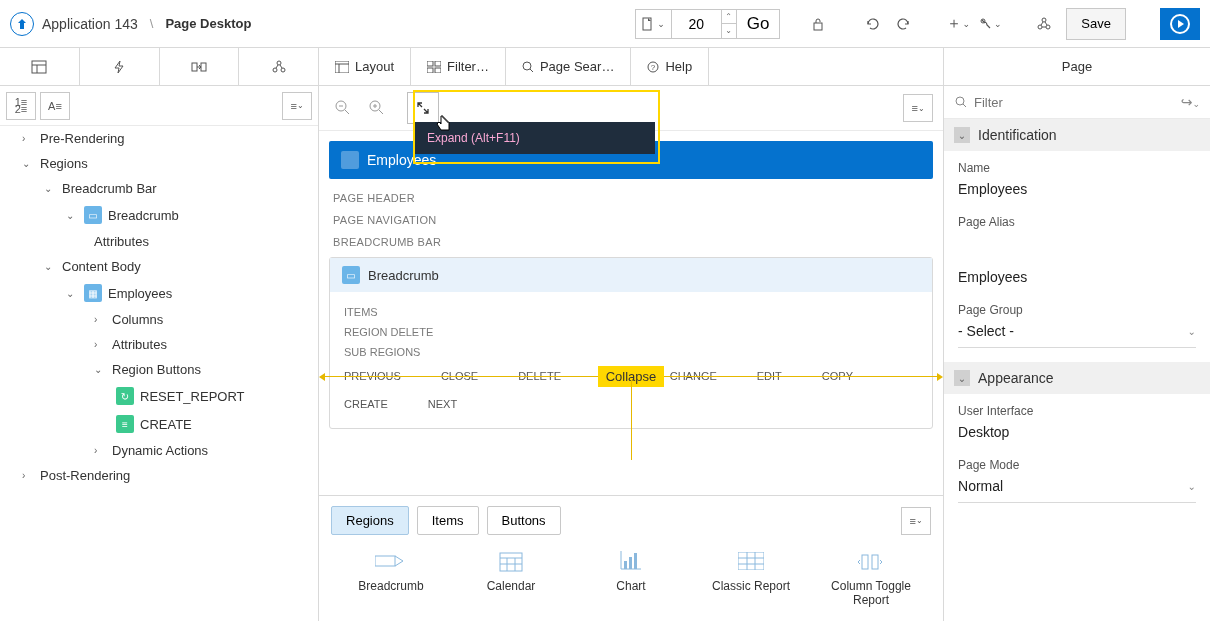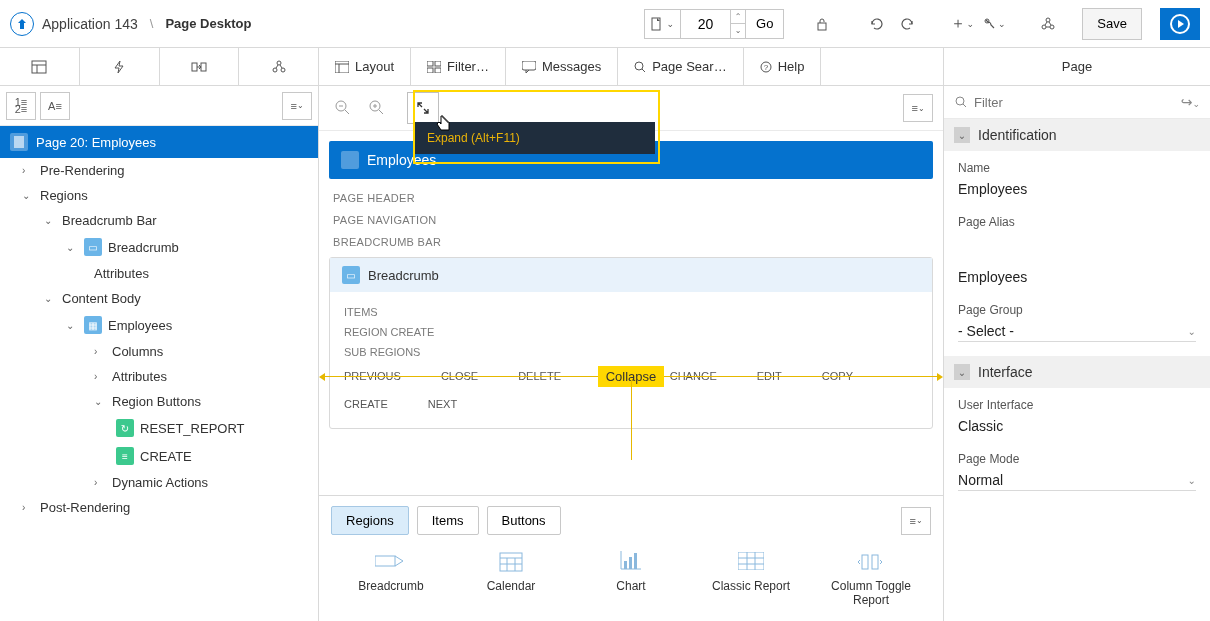--- a/index.html
+++ b/index.html
@@ -10,24 +10,24 @@
 .breadcrumb-text { color: #404040; font-size: 14px; }
 .breadcrumb-sep { color: #999; margin: 0 4px; }
 .breadcrumb-current { font-weight: 600; color: #333; }
 .header-center { margin-left: auto; display: flex; align-items: center; gap: 4px; }
 .page-selector { display: flex; align-items: center; }
 .selector-btn { height: 30px; border: 1px solid #c8c8c8; background: #fff; padding: 0 6px; display: flex; align-items: center; cursor: pointer; }
 .page-num-input { width: 50px; height: 30px; border: 1px solid #c8c8c8; text-align: center; font-size: 14px; border-left: none; }
 .spinner { display: flex; flex-direction: column; height: 30px; border: 1px solid #c8c8c8; border-left: none; }
 .spinner-btn { flex: 1; width: 14px; background: #fff; border: none; font-size: 8px; color: #666; cursor: pointer; display: flex; align-items: center; justify-content: center; }
 .spinner-btn:first-child { border-bottom: 1px solid #c8c8c8; }
-.go-btn { height: 30px; border: 1px solid #c8c8c8; background: #fff; padding: 0 10px; margin-left: -1px; cursor: pointer; font-size: 13px; }
+.go-btn { height: 30px; border: 1px solid #c8c8c8; background: #fff; padding: 0 10px; margin-left: -1px; cursor: pointer; font-size: 17px; }
 .toolbar-group { display: flex; gap: 0; margin-left: 18px; }
 .icon-btn { width: 32px; height: 30px; border: 1px solid transparent; background: transparent; cursor: pointer; color: #555; display: flex; align-items: center; justify-content: center; font-size: 15px; }
-.header-right { display: flex; align-items: flex-end; gap: 18px; margin-left: 18px; }
+.header-right { display: flex; align-items: flex-end; gap: 34px; margin-left: 6px; }
 .save-btn { height: 32px; padding: 0 14px; border: 1px solid #c8c8c8; background: #f5f5f5; cursor: pointer; font-size: 13px; }
 .run-btn { width: 40px; height: 32px; background: #0572ce; border: none; cursor: pointer; display: flex; align-items: center; justify-content: center; }
 .run-btn-circle { width: 20px; height: 20px; border: 2px solid #fff; border-radius: 50%; display: flex; align-items: center; justify-content: center; }
 .play-icon { width: 0; height: 0; border-left: 6px solid #fff; border-top: 4px solid transparent; border-bottom: 4px solid transparent; margin-left: 2px; }
 
 .main-layout { display: flex; height: calc(621px - 48px); }
 
 .left-panel { width: 325px; border-right: 1px solid #d9d9d9; display: flex; flex-direction: column; }
 .left-tabs { display: flex; height: 38px; border-bottom: 1px solid #d9d9d9; }
 .left-tab { flex: 1; border-right: 1px solid #d9d9d9; display: flex; align-items: center; justify-content: center; cursor: pointer; background: #fff; color: #555; }
@@ -49,21 +49,21 @@
 .indent-4 { padding-left: 94px; }
 .indent-5 { padding-left: 116px; }
 
 .center-panel { flex: 1; display: flex; flex-direction: column; position: relative; }
 .center-tabs { display: flex; height: 38px; border-bottom: 1px solid #d9d9d9; }
 .center-tab { padding: 0 16px; border-right: 1px solid #d9d9d9; display: flex; align-items: center; gap: 6px; cursor: pointer; font-size: 13px; color: #333; }
 .center-tab.active { background: #fff; }
 .center-toolbar { display: flex; align-items: center; padding: 6px 10px; gap: 6px; border-bottom: 1px solid #eaeaea; position: relative; }
 .zoom-btn { width: 28px; height: 28px; border: none; background: transparent; cursor: pointer; color: #888; font-size: 16px; display: flex; align-items: center; justify-content: center; }
 .expand-btn { width: 32px; height: 32px; border: 1px solid #bfbfbf; background: #fff; cursor: pointer; display: flex; align-items: center; justify-content: center; color: #333; font-size: 14px; margin-left: 10px; }
-.tooltip { position: absolute; top: 36px; left: 96px; background: #1f2d3d; color: #eab308; padding: 9px 12px; font-size: 12px; z-index: 10; width: 240px; }
+.tooltip { position: absolute; top: 36px; left: 96px; background: #1f2d3d; color: #f9a8d4; padding: 9px 12px; font-size: 12px; z-index: 10; width: 240px; }
 .expand-highlight { position: absolute; top: 4px; left: 94px; width: 247px; height: 74px; border: 2px solid #ffd700; pointer-events: none; z-index: 5; }
 .cursor-hand { position: absolute; top: 28px; left: 116px; z-index: 20; font-size: 16px; color: #000; pointer-events: none; }
 .layout-body { flex: 1; padding: 10px; overflow-y: auto; background: #fff; position: relative; }
 .layout-page-header { background: #0572ce; color: #fff; padding: 10px 12px; display: flex; align-items: center; gap: 8px; font-size: 14px; margin-bottom: 8px; border-radius: 2px; }
 .layout-section-label { font-size: 11px; color: #7a7a7a; padding: 5px 4px; letter-spacing: 0.3px; }
 .layout-region { border: 1px solid #d9d9d9; border-radius: 3px; margin: 4px 0 10px 0; }
 .layout-region-header { background: #e8f2fb; padding: 8px 12px; display: flex; align-items: center; gap: 8px; }
 .layout-region-body { padding: 10px 14px; }
 .layout-subsection { font-size: 11px; color: #7a7a7a; padding: 4px 0; }
 .layout-buttons-row { display: flex; gap: 40px; padding: 8px 0; font-size: 11px; color: #555; }
@@ -81,21 +81,21 @@
 .right-tabs { display: flex; height: 38px; border-bottom: 1px solid #d9d9d9; }
 .right-tab { flex: 1; display: flex; align-items: center; justify-content: center; font-size: 13px; }
 .right-filter { display: flex; align-items: center; padding: 8px 10px; border-bottom: 1px solid #eaeaea; gap: 6px; }
 .filter-input { flex: 1; border: none; outline: none; font-size: 13px; color: #888; }
 .right-body { flex: 1; overflow-y: auto; padding: 0; }
 .prop-group-header { background: #f0f0f0; padding: 8px 10px; display: flex; align-items: center; gap: 8px; font-size: 14px; font-weight: 400; }
 .prop-group-toggle { width: 16px; height: 16px; background: #d0d0d0; display: flex; align-items: center; justify-content: center; font-size: 10px; color: #666; }
 .prop-item { padding: 10px 14px 4px 14px; }
 .prop-label { font-size: 12px; color: #555; margin-bottom: 6px; }
 .prop-value { font-size: 14px; color: #222; padding-bottom: 4px; }
-.prop-value.with-caret { display: flex; justify-content: space-between; align-items: center; border-bottom: 1px solid #d9d9d9; padding-bottom: 2px; }
+.prop-value.with-caret { display: flex; justify-content: space-between; align-items: center; border-bottom: 1px solid #d9d9d9; padding-bottom: 8px; }
 .collapse-annotation { position: absolute; left: 0; right: 0; top: 318px; display: flex; align-items: center; z-index: 15; pointer-events: none; }
 .collapse-line { height: 1px; background: #e6b800; flex: 1; }
 .collapse-label { background: #ffd700; padding: 3px 8px; font-size: 13px; color: #333; }
 .collapse-vline { position: absolute; left: 50%; top: 332px; width: 1px; height: 80px; background: #e6b800; z-index: 15; }
 .collapse-triangle-l { width: 0; height: 0; border-right: 6px solid #e6b800; border-top: 4px solid transparent; border-bottom: 4px solid transparent; }
 .collapse-triangle-r { width: 0; height: 0; border-left: 6px solid #e6b800; border-top: 4px solid transparent; border-bottom: 4px solid transparent; }
 svg { display: block; }
 </style>
 </head>
 <body>
@@ -213,28 +213,20 @@
         </div>
     </div>
     <div class="left-toolbar">
       <div class="left-toolbar-left">
         <div class="tool-icon" style="line-height:7px;">1≡<br>2≡</div>
         <div class="tool-icon">A≡</div>
       </div>
       <div style="margin-left:auto;" class="tool-icon">≡ <span style="font-size:8px;">⌄</span></div>
     </div>
     <div class="tree-container">
-      <div class="tree-header">
-        <div class="tree-page-icon">
-            <svg width="10" height="12" viewBox="0 0 10 12">
-              <rect x="0" y="0" width="10" height="12" fill="#fff" opacity="0.6"></rect>
-            </svg>
-          </div>
-        <span>Page 20: Employees</span>
-      </div>
       <div class="tree-node indent-1">
           <span class="tree-toggle">›</span>
           <span>Pre-Rendering</span>
         </div>
       <div class="tree-node indent-1">
           <span class="tree-toggle">⌄</span>
           <span>Regions</span>
         </div>
       <div class="tree-node indent-2">
           <span class="tree-toggle">⌄</span>
@@ -301,27 +293,20 @@
       <div class="center-tab">
           <svg width="14" height="12" viewBox="0 0 14 12">
             <rect x="0" y="0" width="6" height="5" fill="none" stroke="#555"></rect>
             <rect x="8" y="0" width="6" height="5" fill="none" stroke="#555"></rect>
             <rect x="0" y="7" width="6" height="5" fill="none" stroke="#555"></rect>
             <rect x="8" y="7" width="6" height="5" fill="none" stroke="#555"></rect>
           </svg>
           <span>Filter…</span>
         </div>
       <div class="center-tab">
-          <svg width="14" height="12" viewBox="0 0 14 12">
-            <rect x="0" y="0" width="14" height="9" rx="2" fill="none" stroke="#555"></rect>
-            <path d="M4 9 L4 12 L7 9" fill="none" stroke="#555"></path>
-          </svg>
-          <span>Messages</span>
-        </div>
-      <div class="center-tab">
           <svg width="12" height="12" viewBox="0 0 12 12">
             <circle cx="5" cy="5" r="4" fill="none" stroke="#555"></circle>
             <line x1="8" y1="8" x2="11" y2="11" stroke="#555"></line>
           </svg>
           <span>Page Sear…</span>
         </div>
       <div class="center-tab">
           <svg width="12" height="12" viewBox="0 0 12 12">
             <circle cx="6" cy="6" r="5" fill="none" stroke="#555"></circle>
             <text x="6" y="9" font-size="8" text-anchor="middle" fill="#555">?</text>
@@ -367,21 +352,21 @@
       <div class="layout-section-label">PAGE HEADER</div>
       <div class="layout-section-label">PAGE NAVIGATION</div>
       <div class="layout-section-label">BREADCRUMB BAR</div>
       <div class="layout-region">
         <div class="layout-region-header">
           <span class="tree-icon blue">▭</span>
           <span>Breadcrumb</span>
         </div>
         <div class="layout-region-body">
           <div class="layout-subsection">ITEMS</div>
-          <div class="layout-subsection">REGION CREATE</div>
+          <div class="layout-subsection">REGION DELETE</div>
           <div class="layout-subsection">SUB REGIONS</div>
           <div class="layout-buttons-row">
             <span>PREVIOUS</span>
             <span>CLOSE</span>
             <span>DELETE</span>
             <span>HELP</span>
             <span>CHANGE</span>
             <span>EDIT</span>
             <span>COPY</span>
           </div>
@@ -499,25 +484,25 @@
       </div>
       <div class="prop-item">
         <div class="prop-label">Page Group</div>
         <div class="prop-value with-caret">
             <span>- Select -</span>
             <span style="color:#888;font-size:10px;">⌄</span>
           </div>
       </div>
       <div class="prop-group-header" style="margin-top:10px;">
         <div class="prop-group-toggle">⌄</div>
-        <span>Interface</span>
+        <span>Appearance</span>
       </div>
       <div class="prop-item">
         <div class="prop-label">User Interface</div>
-        <div class="prop-value">Classic</div>
+        <div class="prop-value">Desktop</div>
       </div>
       <div class="prop-item">
         <div class="prop-label">Page Mode</div>
         <div class="prop-value with-caret">
             <span>Normal</span>
             <span style="color:#888;font-size:10px;">⌄</span>
           </div>
       </div>
     </div>
   </div>

